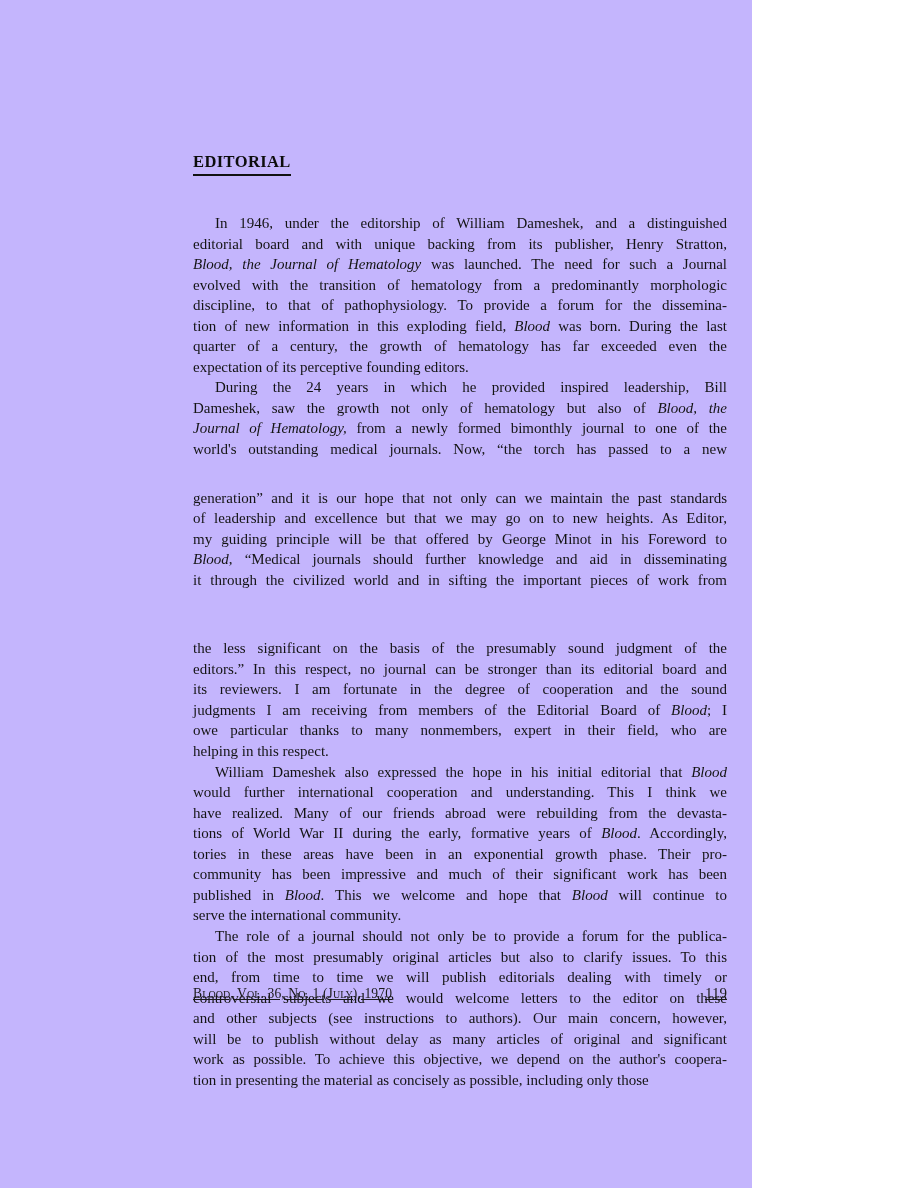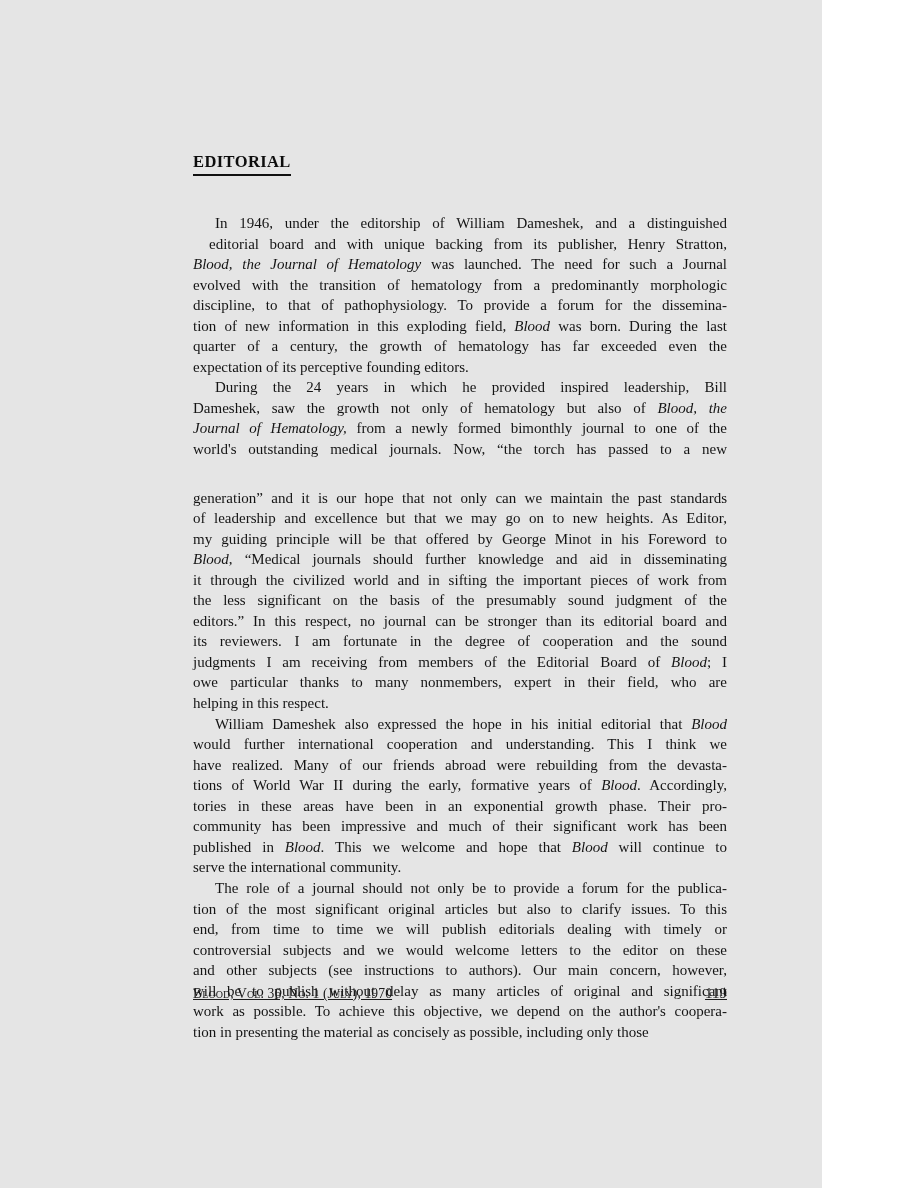--- a/index.html
+++ b/index.html
@@ -12,23 +12,23 @@
     height: 1188px;
     position: relative;
     font-family: "Liberation Serif", "DejaVu Serif", serif;
     color: #141414;
     -webkit-font-smoothing: antialiased;
   }
 
   .page {
     position: absolute;
     left: 0; top: 0;
-    width: 822px;
+    width: 752px;
     height: 1188px;
-    background: #e5e5e5;
+    background: #c4b5fd;
     overflow: hidden;
   }
 
   .content {
     position: absolute;
     left: 193px;
     top: 152px;
     width: 534px;
   }
 
@@ -108,58 +108,58 @@
 
 <div class="page">
 
   <div class="content">
 
     <h1 class="editorial-heading">EDITORIAL</h1>
 
     <div class="body-block">
       <p class="para">
           <span class="ln indent" style="white-space: nowrap; word-spacing: 0px;">In 1946, under the editorship of William Dameshek, and a distinguished</span>
-          <span class="ln" style="white-space: nowrap; word-spacing: 0px; margin-left: 16px;">editorial board and with unique backing from its publisher, Henry Stratton,</span>
+          <span class="ln" style="white-space: nowrap; word-spacing: 0px;">editorial board and with unique backing from its publisher, Henry Stratton,</span>
           <span class="ln" style="white-space: nowrap; word-spacing: 0px;"><i>Blood, the Journal of Hematology</i> was launched. The need for such a Journal</span>
           <span class="ln" style="white-space: nowrap; word-spacing: 0px;">evolved with the transition of hematology from a predominantly morphologic</span>
           <span class="ln" style="white-space: nowrap; word-spacing: 0px;">discipline, to that of pathophysiology. To provide a forum for the dissemina-</span>
           <span class="ln" style="white-space: nowrap; word-spacing: 0px;">tion of new information in this exploding field, <i>Blood</i> was born. During the last</span>
           <span class="ln" style="white-space: nowrap; word-spacing: 0px;">quarter of a century, the growth of hematology has far exceeded even the</span>
           <span class="ln last">expectation of its perceptive founding editors.</span>
         </p>
       <p class="para">
           <span class="ln indent" style="white-space: nowrap; word-spacing: 0px;">During the 24 years in which he provided inspired leadership, Bill</span>
           <span class="ln" style="white-space: nowrap; word-spacing: 0px;">Dameshek, saw the growth not only of hematology but also of <i>Blood, the</i></span>
           <span class="ln" style="white-space: nowrap; word-spacing: 0px;"><i>Journal of Hematology,</i> from a newly formed bimonthly journal to one of the</span>
           <span class="ln" style="white-space: nowrap; word-spacing: 0px;">world's outstanding medical journals. Now, “the torch has passed to a new</span>
           <span class="ln" style="white-space: nowrap; word-spacing: 0px; margin-top: 28px;">generation” and it is our hope that not only can we maintain the past standards</span>
           <span class="ln" style="white-space: nowrap; word-spacing: 0px;">of leadership and excellence but that we may go on to new heights. As Editor,</span>
           <span class="ln" style="white-space: nowrap; word-spacing: 0px;">my guiding principle will be that offered by George Minot in his Foreword to</span>
           <span class="ln" style="white-space: nowrap; word-spacing: 0px;"><i>Blood</i>, “Medical journals should further knowledge and aid in disseminating</span>
           <span class="ln" style="white-space: nowrap; word-spacing: 0px;">it through the civilized world and in sifting the important pieces of work from</span>
-          <span class="ln" style="white-space: nowrap; word-spacing: 0px;">the less significant on the basis of the presumably sound judgment of the</span>
+          <span class="ln" style="white-space: nowrap; word-spacing: 0px; margin-top: 48px;">the less significant on the basis of the presumably sound judgment of the</span>
           <span class="ln" style="white-space: nowrap; word-spacing: 0px;">editors.” In this respect, no journal can be stronger than its editorial board and</span>
           <span class="ln" style="white-space: nowrap; word-spacing: 0px;">its reviewers. I am fortunate in the degree of cooperation and the sound</span>
           <span class="ln" style="white-space: nowrap; word-spacing: 0px;">judgments I am receiving from members of the Editorial Board of <i>Blood</i>; I</span>
           <span class="ln" style="white-space: nowrap; word-spacing: 0px;">owe particular thanks to many nonmembers, expert in their field, who are</span>
           <span class="ln last">helping in this respect.</span>
         </p>
       <p class="para">
           <span class="ln indent" style="white-space: nowrap; word-spacing: 0px;">William Dameshek also expressed the hope in his initial editorial that <i>Blood</i></span>
           <span class="ln" style="white-space: nowrap; word-spacing: 0px;">would further international cooperation and understanding. This I think we</span>
           <span class="ln" style="white-space: nowrap; word-spacing: 0px;">have realized. Many of our friends abroad were rebuilding from the devasta-</span>
           <span class="ln" style="white-space: nowrap; word-spacing: 0px;">tions of World War II during the early, formative years of <i>Blood</i>. Accordingly,</span>
           <span class="ln" style="white-space: nowrap; word-spacing: 0px;">tories in these areas have been in an exponential growth phase. Their pro-</span>
           <span class="ln" style="white-space: nowrap; word-spacing: 0px;">community has been impressive and much of their significant work has been</span>
           <span class="ln" style="white-space: nowrap; word-spacing: 0px;">published in <i>Blood</i>. This we welcome and hope that <i>Blood</i> will continue to</span>
           <span class="ln last">serve the international community.</span>
         </p>
       <p class="para">
           <span class="ln indent" style="white-space: nowrap; word-spacing: 0px;">The role of a journal should not only be to provide a forum for the publica-</span>
-          <span class="ln" style="white-space: nowrap; word-spacing: 0px;">tion of the most significant original articles but also to clarify issues. To this</span>
+          <span class="ln" style="white-space: nowrap; word-spacing: 0px;">tion of the most presumably original articles but also to clarify issues. To this</span>
           <span class="ln" style="white-space: nowrap; word-spacing: 0px;">end, from time to time we will publish editorials dealing with timely or</span>
           <span class="ln" style="white-space: nowrap; word-spacing: 0px; font-family: Liberation Serif, serif;">controversial subjects and we would welcome letters to the editor on these</span>
           <span class="ln" style="white-space: nowrap; word-spacing: 0px;">and other subjects (see instructions to authors). Our main concern, however,</span>
           <span class="ln" style="white-space: nowrap; word-spacing: 0px;">will be to publish without delay as many articles of original and significant</span>
           <span class="ln" style="white-space: nowrap; word-spacing: 0px;">work as possible. To achieve this objective, we depend on the author's coopera-</span>
           <span class="ln last">tion in presenting the material as concisely as possible, including only those</span>
         </p>
     </div>
   </div>
 

